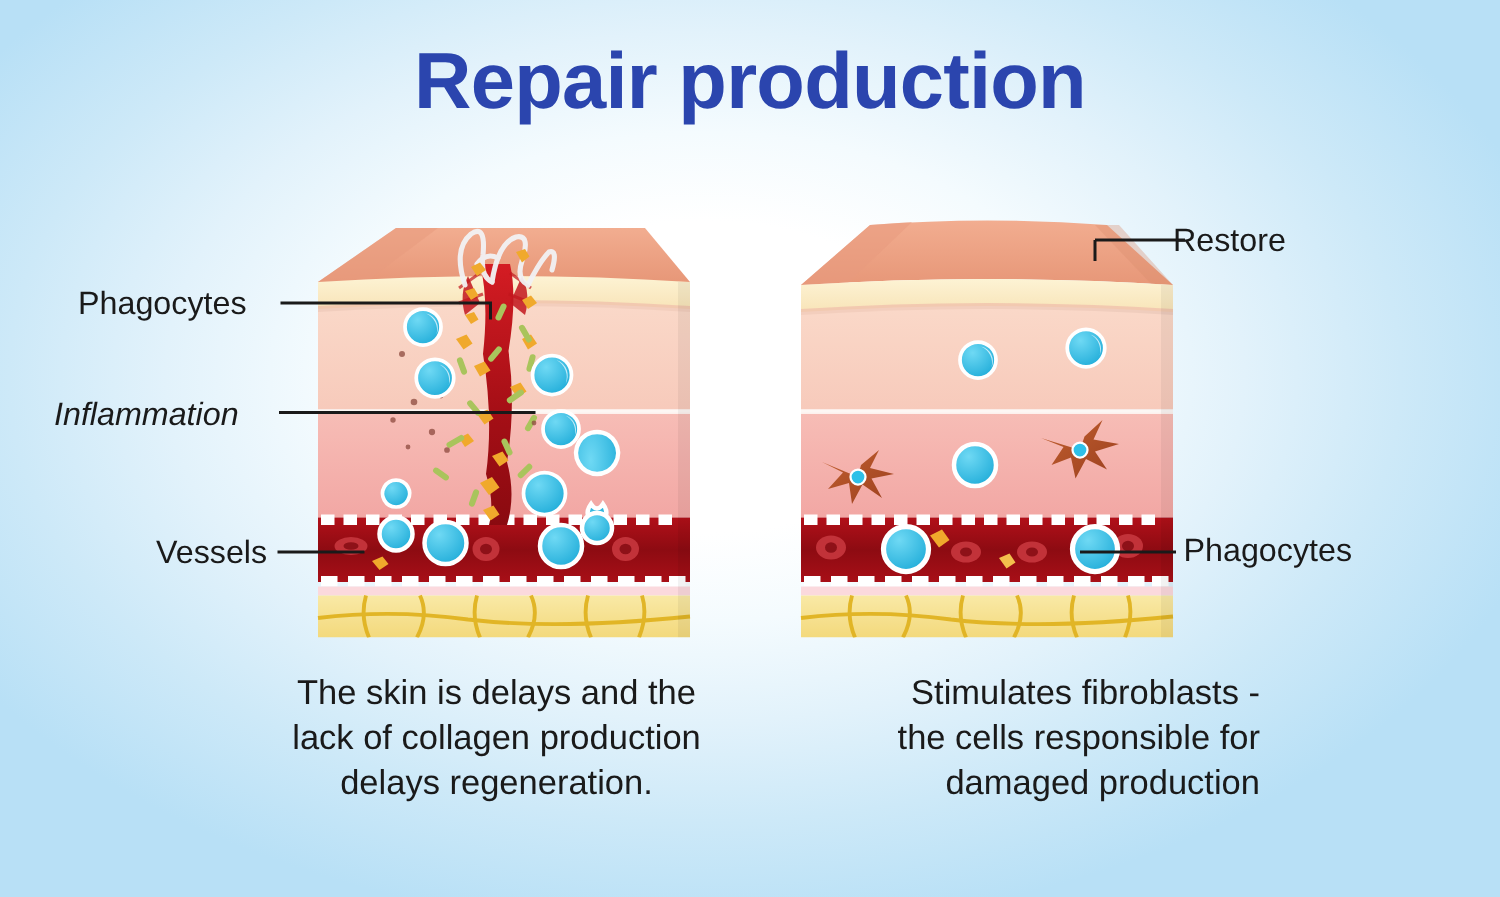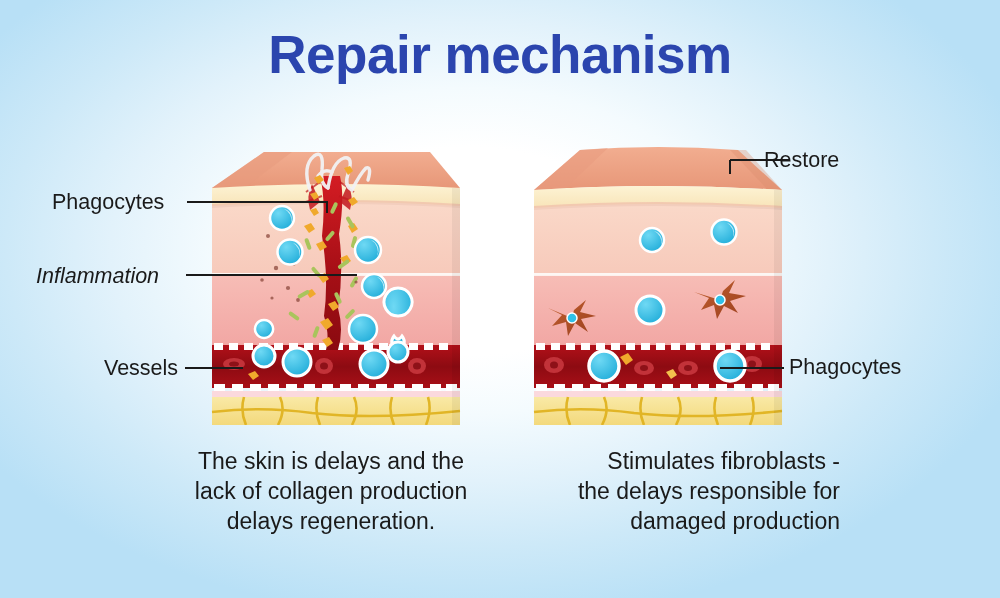--- a/index.html
+++ b/index.html
@@ -60,21 +60,21 @@
   .label {
     position: absolute;
     font-size: 21.5px;
     color: #1a1a1a;
     white-space: nowrap;
     font-family: "Liberation Sans", sans-serif;
   }
   #lbl-phagocytes-left { left: 52px;  top: 190px; }
   #lbl-inflammation    { left: 36px;  top: 264px; font-style: italic; }
   #lbl-vessels         { left: 104px; top: 356px; }
-  #lbl-restore         { left: 764px; top: 148px; }
+  #lbl-restore         { left: 782px; top: 148px; }
   #lbl-phagocytes-right{ left: 789px; top: 355px; }
 
   
   #leaders {
     position: absolute;
     left: 0; top: 0;
     width: 1000px; height: 598px;
     pointer-events: none;
   }
 
@@ -89,21 +89,21 @@
   }
   #cap-left  { left: 140px; top: 446px; width: 382px; }
   #cap-right { left: 512px; top: 446px; width: 328px; text-align: right; }
   .caption .cl { display: block; }
 </style>
 </head>
 <body>
 
 <div id="canvas">
 
-  <div id="title">Repair mechanism</div>
+  <div id="title">Repair production</div>
 
   <div class="block" id="block-left">
     <svg viewBox="0 0 268 285" xmlns="http://www.w3.org/2000/svg">
       <defs>
         <linearGradient id="LtopG" x1="0" y1="0" x2="0" y2="1">
           <stop offset="0" stop-color="#f2ad90"></stop>
           <stop offset="1" stop-color="#e79778"></stop>
         </linearGradient>
         <linearGradient id="LcornG" x1="0" y1="0" x2="0" y2="1">
           <stop offset="0" stop-color="#fdf3d4"></stop>
@@ -491,17 +491,17 @@
   <div class="label" id="lbl-phagocytes-right">Phagocytes</div>
 
   <div class="caption" id="cap-left">
     <span class="cl">The skin is delays and the</span>
     <span class="cl">lack of collagen production</span>
     <span class="cl">delays regeneration.</span>
   </div>
 
   <div class="caption" id="cap-right">
     <span class="cl">Stimulates fibroblasts -</span>
-    <span class="cl">the delays responsible for</span>
+    <span class="cl">the cells responsible for</span>
     <span class="cl">damaged production</span>
   </div>
 
 </div>
 
 </body></html>

